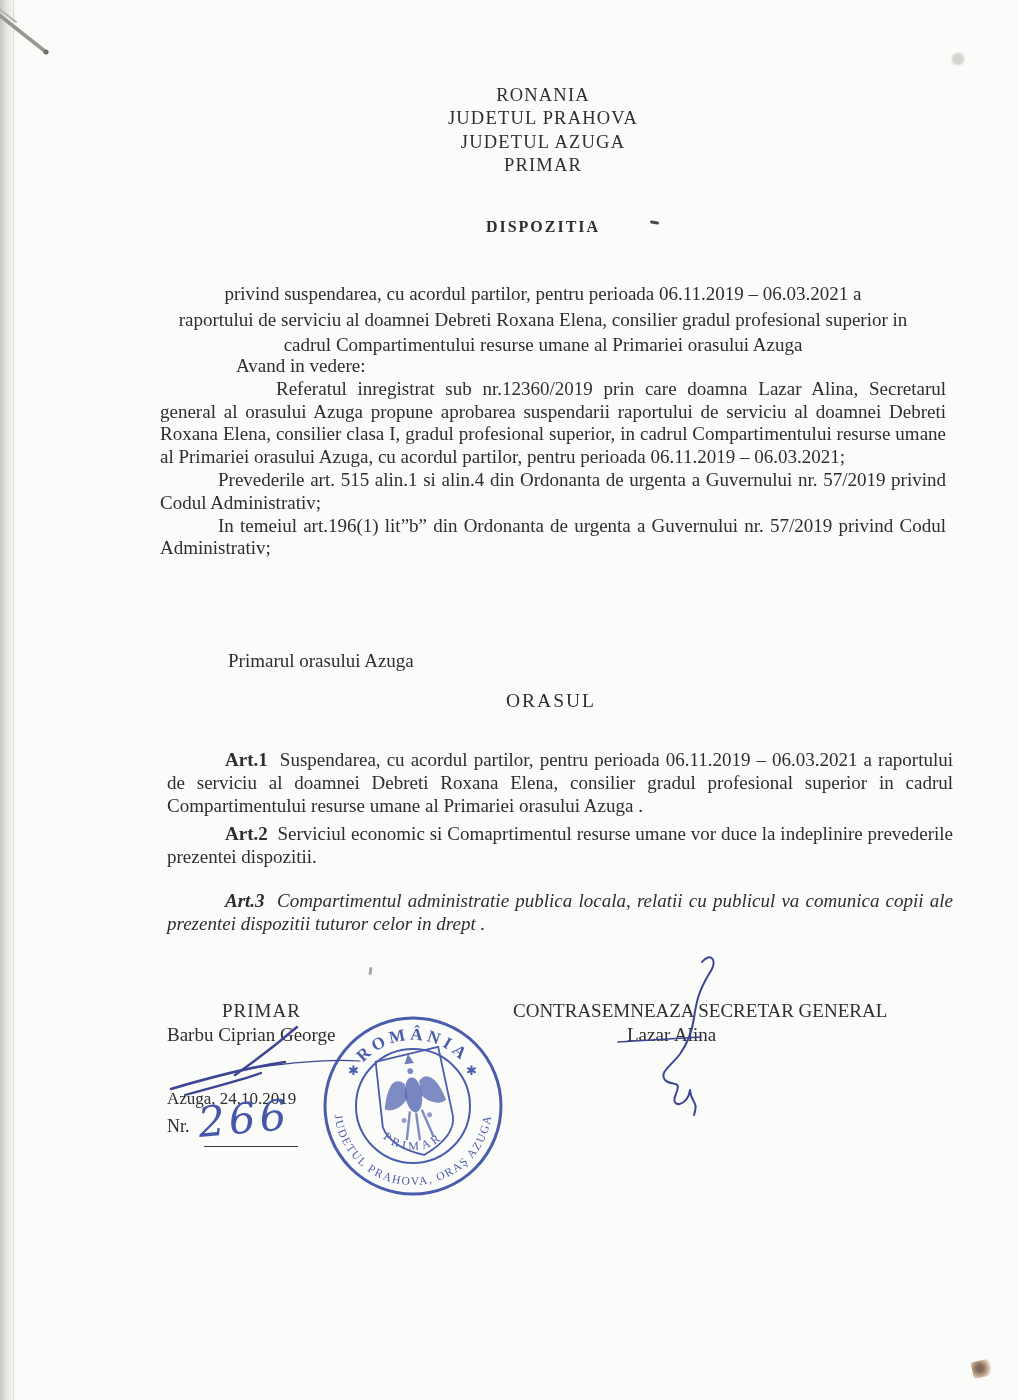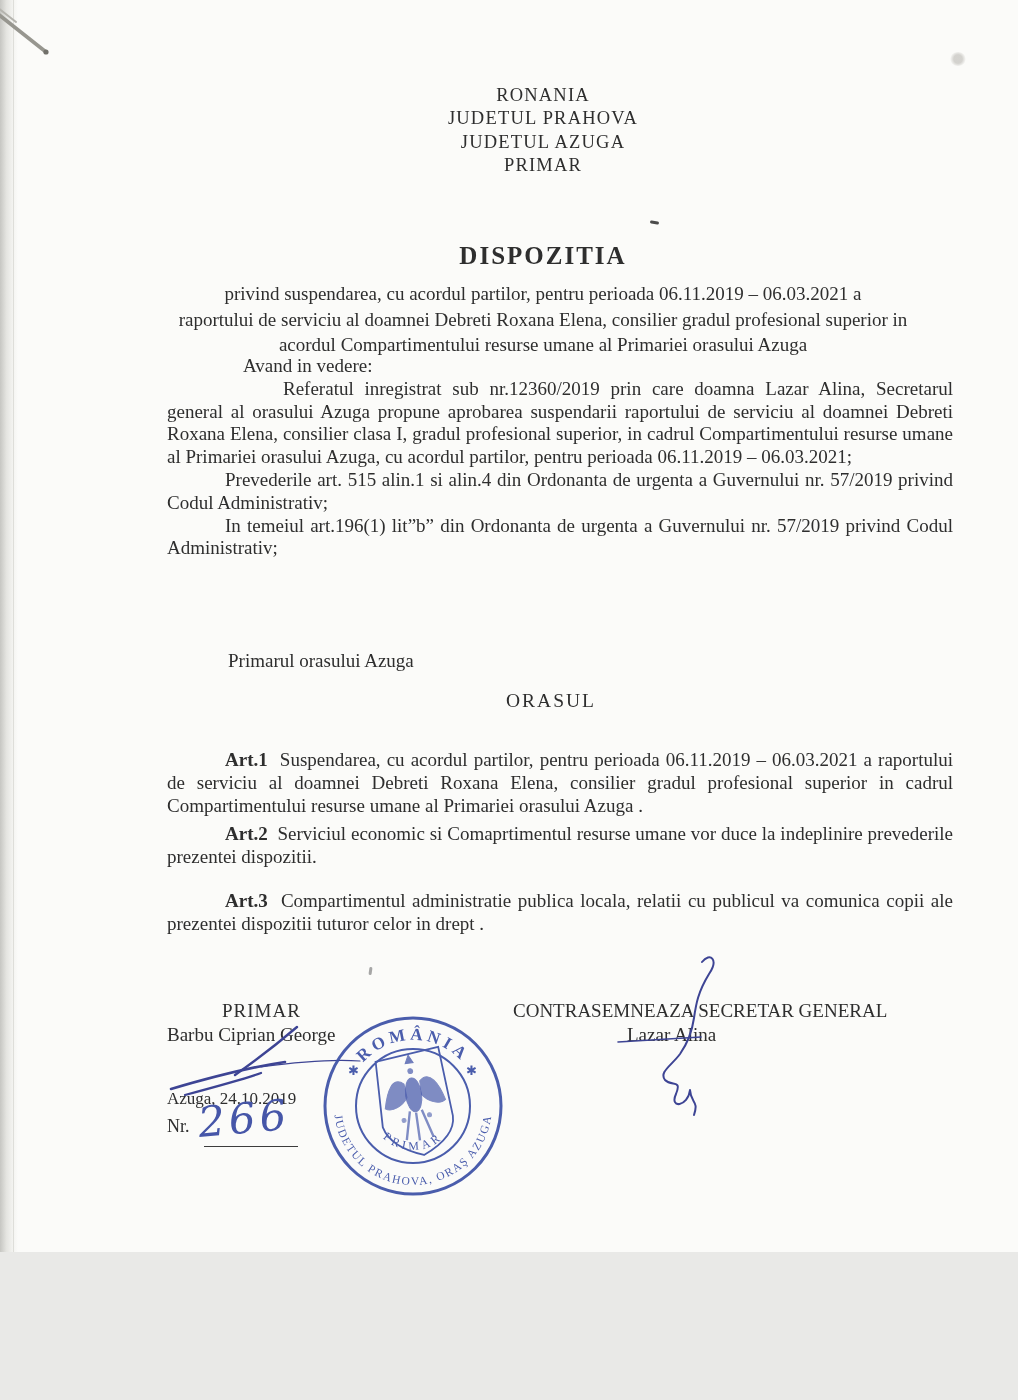--- a/index.html
+++ b/index.html
@@ -1,32 +1,32 @@
 <!DOCTYPE html>
 <html style="--paper: #fbfbf9; --ink: #2e2e2e; --stamp-ink: #3c50a6; --signature-ink: #3d4494; --handwriting-ink: #4656a8; --smudge: #8d6b52;"><head>
 <meta charset="utf-8">
 <style>
   :root{
     --paper:#fbfbf9; --ink:#2e2e2e; --stamp-ink:#3c50a6;
     --signature-ink:#3d4494; --handwriting-ink:#4656a8; --smudge:#8d6b52;
   }
   html,body{margin:0;padding:0;background:#e9e9e7;}
   .page{
-    position:relative;width:1018px;height:1252px;margin:0 auto;
+    position:relative;width:1018px;height:1400px;margin:0 auto;
     background:var(--paper);
     font-family:"Liberation Serif","DejaVu Serif",serif;
     color:var(--ink);overflow:hidden;
   }
   .edge-shade{position:absolute;left:0;top:0;bottom:0;width:18px;
     background:linear-gradient(90deg,#c6c6c2 0,#e4e4e0 35%,#f3f3f0 70%,rgba(251,251,249,0) 100%);}
   .edge-line{position:absolute;left:13px;top:0;bottom:0;width:1px;background:#cfcfca;opacity:.6;}
   .abs{position:absolute;}
   .center{text-align:center;}
   .hdr{font-size:18.5px;line-height:23.4px;letter-spacing:1.2px;}
-  .doc-title{font-size:25px;font-weight:bold;letter-spacing:2px;margin-top:24px;}
+  .doc-title{font-size:16px;font-weight:bold;letter-spacing:2px;}
   .subtitle{font-size:19px;line-height:25.5px;}
   .bodytext{font-size:19px;line-height:22.8px;text-align:justify;}
   .bodytext p{margin:0;}
   p.ind-intro{text-indent:76px;}
   p.ind-first{text-indent:116px;}
   p.ind-std{text-indent:58px;}
   .bold{font-weight:normal;}
   .artlabel{font-weight:bold;}
   .sig-ink{stroke:var(--signature-ink);fill:none;stroke-linecap:round;stroke-linejoin:round;}
   .stamp-stroke{stroke:var(--stamp-ink);fill:none;}
@@ -64,41 +64,41 @@
     <div>JUDETUL AZUGA</div>
     <div>PRIMAR</div>
   </div>
 
   <div class="abs center doc-title" style="left:166px;top:218px;width:754px;">DISPOZITIA</div>
   <div class="abs artifact-dash" style="left:650px;top:221px;"></div>
 
   <div class="abs center subtitle" style="left:150px;top:243px;width:786px;margin-top:38px;">
     <div>privind  suspendarea, cu acordul partilor, pentru perioada 06.11.2019 – 06.03.2021 a</div>
     <div>raportului de serviciu al doamnei Debreti Roxana Elena, consilier gradul profesional superior  in</div>
-    <div>acordul Compartimentului resurse umane al Primariei orasului Azuga</div>
+    <div>cadrul Compartimentului resurse umane al Primariei orasului Azuga</div>
   </div>
 
-  <div class="abs bodytext" style="left:167px;top:355px;width:786px;font-family:Liberation Serif, serif;">
+  <div class="abs bodytext" style="left:160px;top:355px;width:786px;font-family:Liberation Serif, serif;">
     <p class="ind-intro">Avand in vedere:</p>
     <p class="ind-first">Referatul inregistrat sub nr.12360/2019 prin care doamna Lazar Alina, Secretarul general al orasului Azuga propune aprobarea suspendarii raportului de serviciu al doamnei Debreti Roxana Elena, consilier clasa I, gradul profesional superior, in cadrul Compartimentului resurse umane al Primariei orasului Azuga, cu acordul partilor, pentru perioada 06.11.2019 – 06.03.2021;</p>
     <p class="ind-std">Prevederile art. 515 alin.1 si alin.4 din Ordonanta de urgenta a Guvernului nr. 57/2019 privind Codul Administrativ;</p>
     <p class="ind-std">In temeiul art.196(1) lit”b” din Ordonanta de urgenta a Guvernului nr. 57/2019 privind Codul Administrativ;</p>
   </div>
 
   <div class="abs bold" style="left:228px;top:650px;font-size:19px;">Primarul orasului Azuga</div>
 
   <div class="abs center bold" style="left:166px;top:690px;width:770px;font-size:19.5px;letter-spacing:2px;">ORASUL</div>
 
   <div class="abs bodytext" style="left:167px;top:736px;width:786px;margin-top:13px;">
     <p class="ind-std"><span class="artlabel">Art.1</span>&nbsp;&nbsp;<span>Suspendarea, cu acordul partilor, pentru perioada 06.11.2019 – 06.03.2021 a raportului de serviciu al doamnei Debreti Roxana Elena, consilier gradul profesional superior  in cadrul Compartimentului resurse umane al Primariei orasului Azuga .</span></p>
   </div>
   <div class="abs bodytext" style="left:167px;top:823px;width:786px;">
     <p class="ind-std"><span class="artlabel">Art.2</span>&nbsp;&nbsp;<span>Serviciul economic si Comaprtimentul resurse umane vor duce la indeplinire prevederile prezentei dispozitii.</span></p>
   </div>
-  <div class="abs bodytext" style="left:167px;top:890px;width:786px;">
+  <div class="abs bodytext" style="left:167px;top:890px;width:786px;font-style:italic;">
     <p class="ind-std"><span class="artlabel">Art.3</span>&nbsp;&nbsp;<span>Compartimentul administratie publica locala, relatii cu publicul va comunica copii ale prezentei dispozitii tuturor celor in drept .</span></p>
   </div>
 
   <div class="abs" style="left:222px;top:1000px;font-size:19px;letter-spacing:1px;">PRIMAR</div>
   <div class="abs" style="left:167px;top:1024px;font-size:19px;">Barbu Ciprian George</div>
 
   <div class="abs" style="left:513px;top:1000px;font-size:19px;">CONTRASEMNEAZA SECRETAR GENERAL</div>
   <div class="abs" style="left:627px;top:1024px;font-size:19px;">Lazar Alina</div>
 
   <svg class="abs" style="left:155px;top:1015px;" width="220" height="90" viewBox="0 0 220 90">

